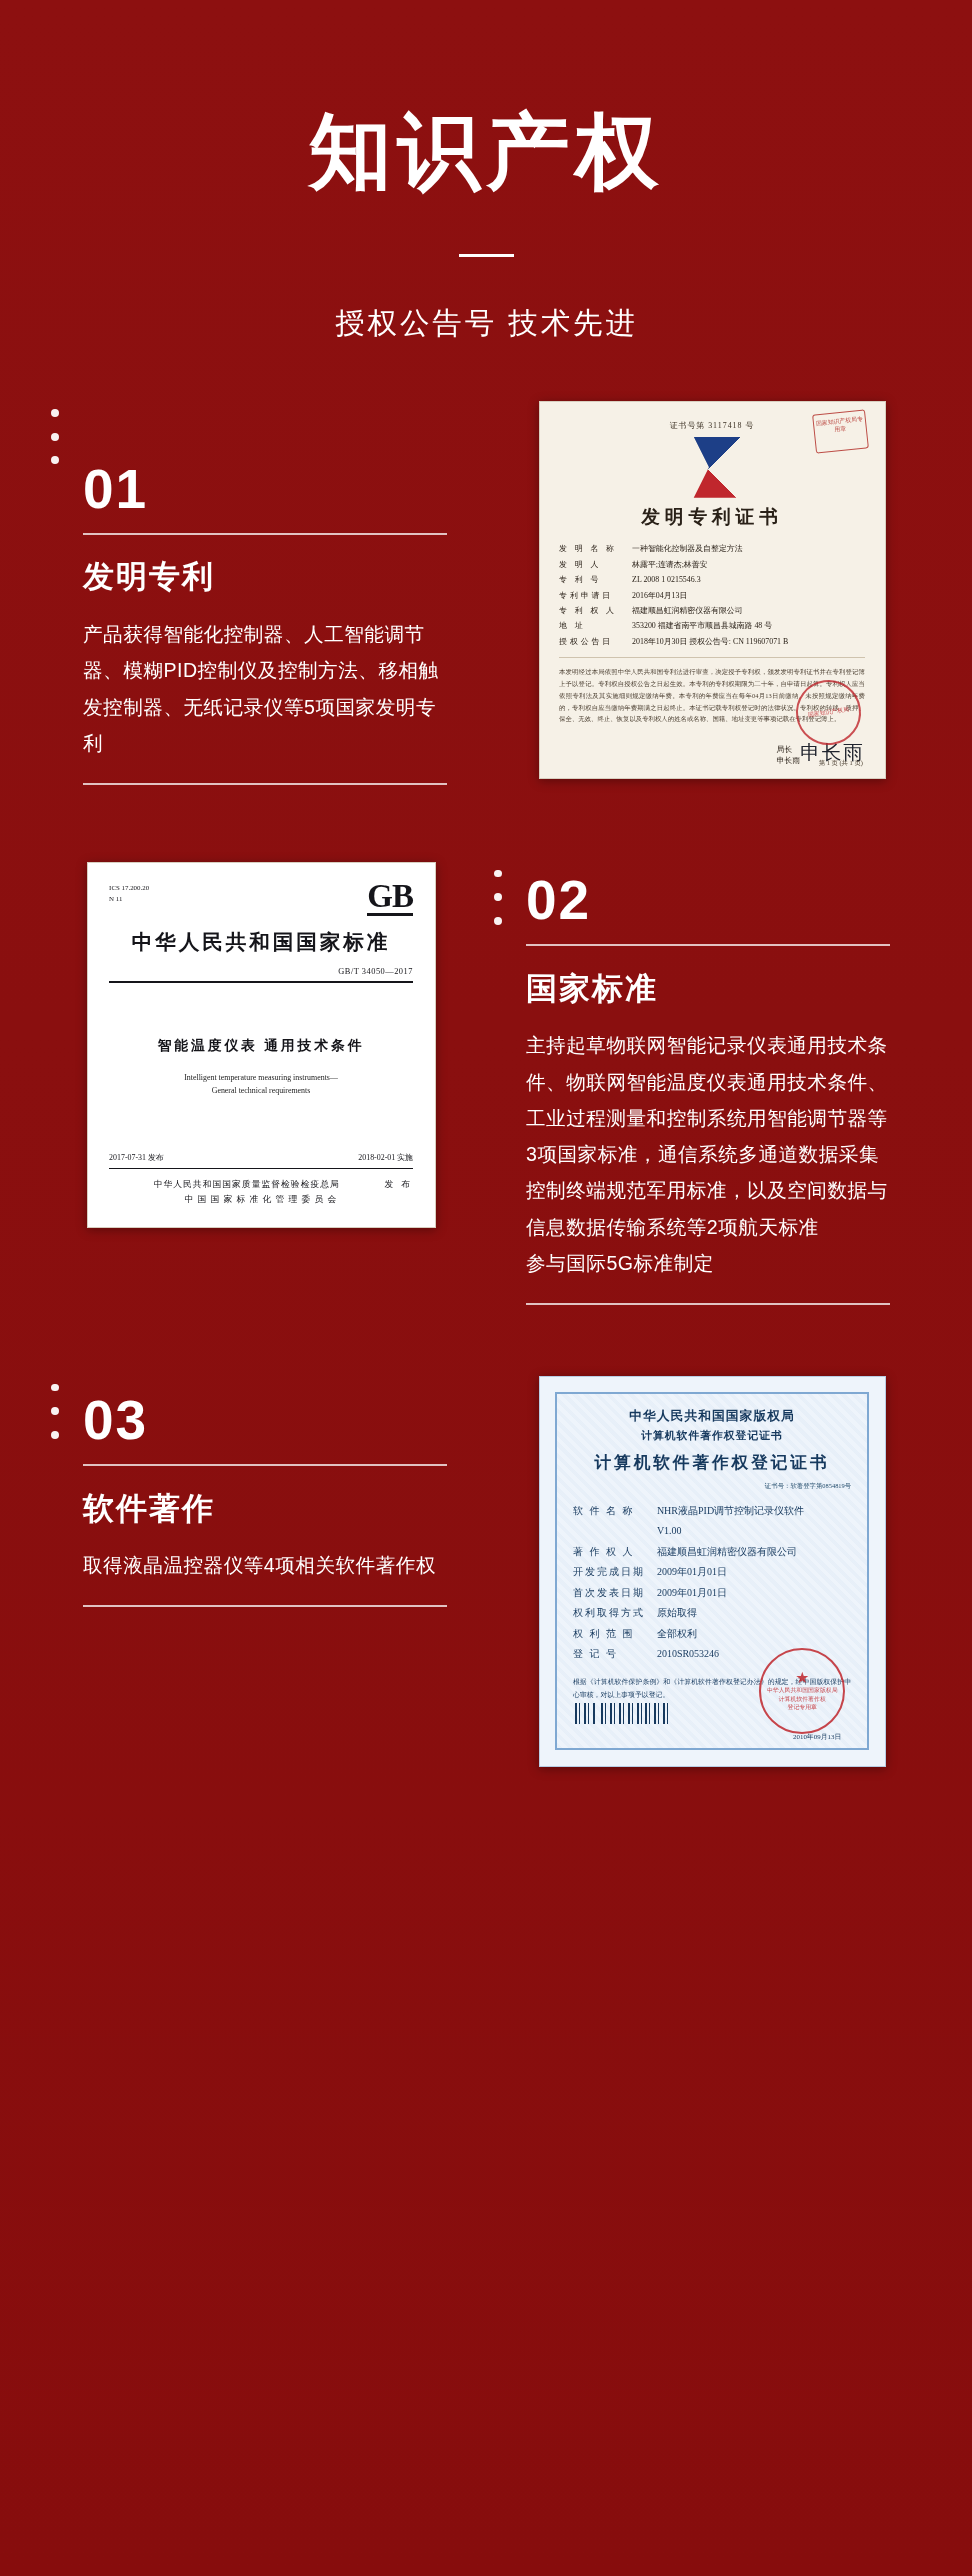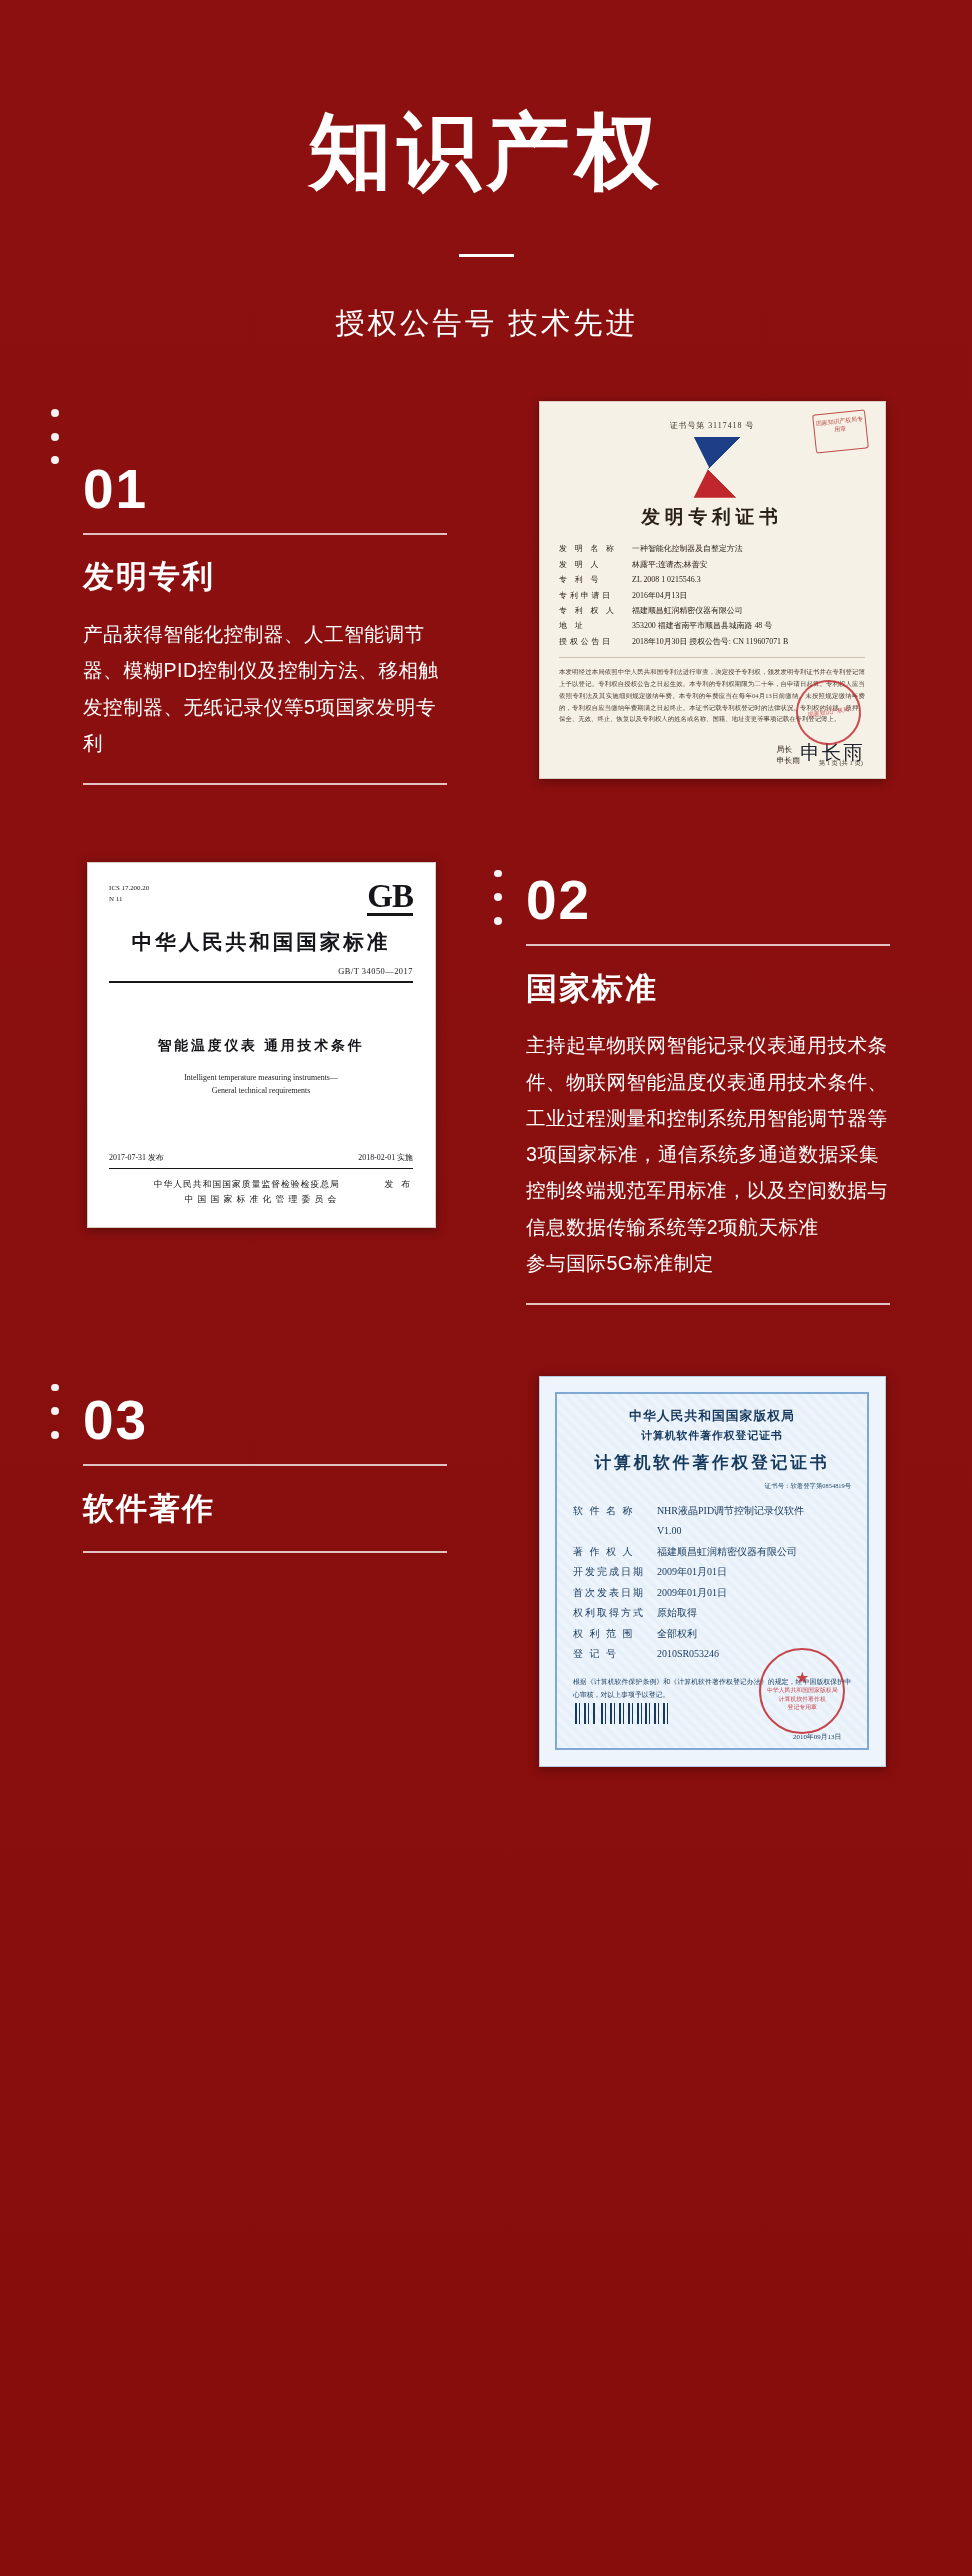--- a/index.html
+++ b/index.html
@@ -517,20 +517,21 @@
   <div class="section sec-gap-3">
     <div class="text-col text-shift-3">
       <div class="dots">
           <i></i>
           <i></i>
           <i></i>
         </div>
       <div class="num">03</div>
       <div class="rule"></div>
       <div class="sec-title">软件著作</div>
+      <div class="sec-body">取得液晶温控器仪等4项相关软件著作权</div>
       <div class="rule bottom"></div>
     </div>
 
     <div class="img-col">
       <div class="cert cert3">
         <div class="frame">
           <div class="t1">中华人民共和国国家版权局</div>
           <div class="t2">计算机软件著作权登记证书</div>
           <div class="t3">计算机软件著作权登记证书</div>
           <div class="certno">证书号：软著登字第0854819号</div>

